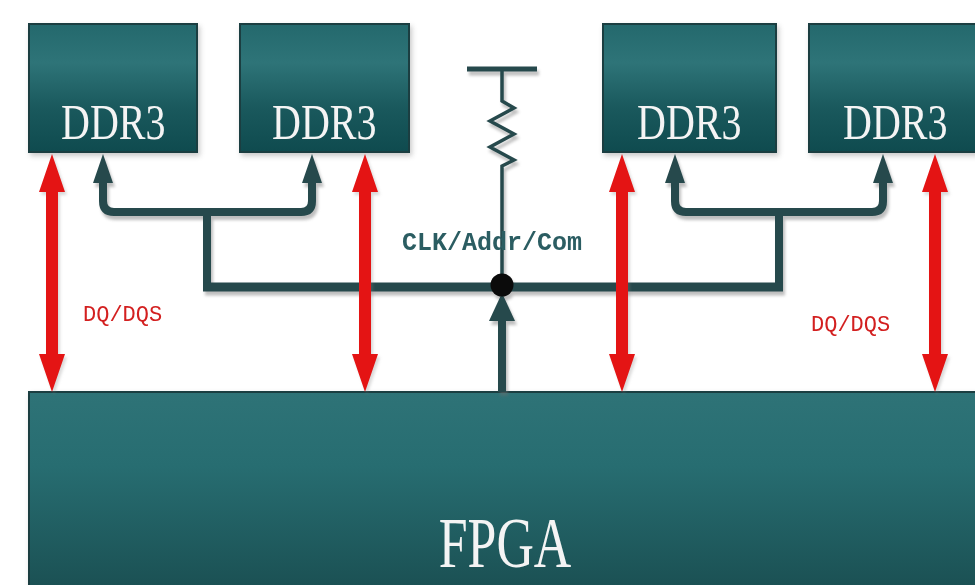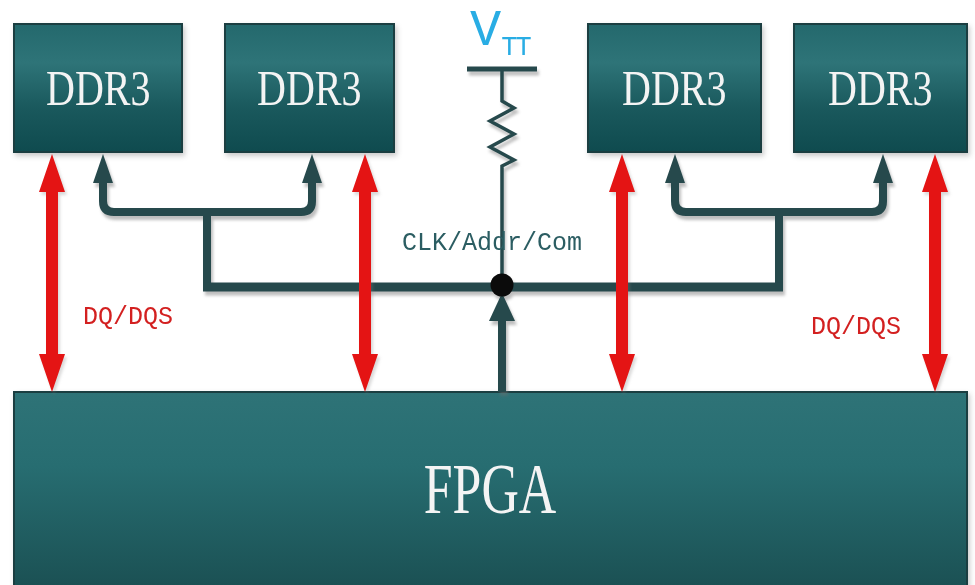--- a/index.html
+++ b/index.html
@@ -6,22 +6,23 @@
   .canvas{
     position:relative;width:975px;height:585px;background:#ffffff;
     overflow:hidden;font-family:"Liberation Mono",monospace;
   }
   
   .chip{
     position:absolute;
     border:2px solid #1b3e41;
     background:linear-gradient(180deg,#24696d 0%,#2e7478 30%,#1a595d 65%,#0f4b4f 100%);
     box-shadow:2px 3px 5px rgba(70,70,70,.28);
-    display:flex;align-items:center;justify-content:center;
+    display:flex;align-items:flex-end;justify-content:center;
     box-sizing:border-box;
+    margin-left:15px;
   }
   .chip.fpga{
     background:linear-gradient(180deg,#2e7377 0%,#276d71 38%,#1b5154 100%);
   }
   .chip-label{
     color:#f4f4f4;
     font-family:"Liberation Serif",serif;
     transform:scaleX(.8);
     white-space:nowrap;
   }
@@ -33,21 +34,21 @@
   .red-net{filter:drop-shadow(2px 3px 1.5px rgba(130,130,130,.30));}
   .teal-stroke{stroke:#26494c;fill:none;}
   .teal-fill{fill:#26494c;stroke:none;}
   .red-fill{fill:#e41414;stroke:none;}
   
   .lbl{position:absolute;line-height:1;white-space:nowrap;}
   .cyan-lbl{color:#29ade4;}
   .cyan-lbl .main{font-size:52px;}
   .cyan-lbl .subsc{font-size:27px;position:relative;top:10px;letter-spacing:-2px;}
   .clk-lbl{color:#2b5d62;font-size:25px;width:200px;text-align:center;}
-  .red-lbl{color:#d32020;font-size:25px;}
+  .red-lbl{color:#d32020;font-size:22px;}
 </style>
 </head>
 <body>
 
 <div class="canvas">
 
   <div class="chip ddr" style="left:13px;top:23px;width:170px;height:130px;">
     <span class="chip-label">DDR3</span>
   </div>
   <div class="chip ddr" style="left:224px;top:23px;width:171px;height:130px;">
@@ -91,24 +92,21 @@
     </g>
 
     <g class="red-net">
       <polygon class="red-fill" points="52,154 65,192 58,192 58,354 65,354 52,392 39,354 46,354 46,192 39,192"></polygon>
       <polygon class="red-fill" points="365,154 378,192 371,192 371,354 378,354 365,392 352,354 359,354 359,192 352,192"></polygon>
       <polygon class="red-fill" points="622,154 635,192 628,192 628,354 635,354 622,392 609,354 616,354 616,192 609,192"></polygon>
       <polygon class="red-fill" points="935,154 948,192 941,192 941,354 948,354 935,392 922,354 929,354 929,192 922,192"></polygon>
     </g>
   </svg>
 
-  <div class="lbl cyan-lbl" style="left:470px;top:6px;">
-    <span class="main">V</span><span class="subsc">TT</span>
-  </div>
 
 
-  <div class="lbl clk-lbl" style="left:392px;top:231px;">CLK/Addr/Com</div>
+  <div class="lbl clk-lbl" style="left:392px;top:231px;font-weight:bold;">CLK/Addr/Com</div>
 
   <div class="lbl red-lbl" style="left:83px;top:305px;">DQ/DQS</div>
 
   <div class="lbl red-lbl" style="left:811px;top:315px;">DQ/DQS</div>
 
 </div>
 
 </body></html>

